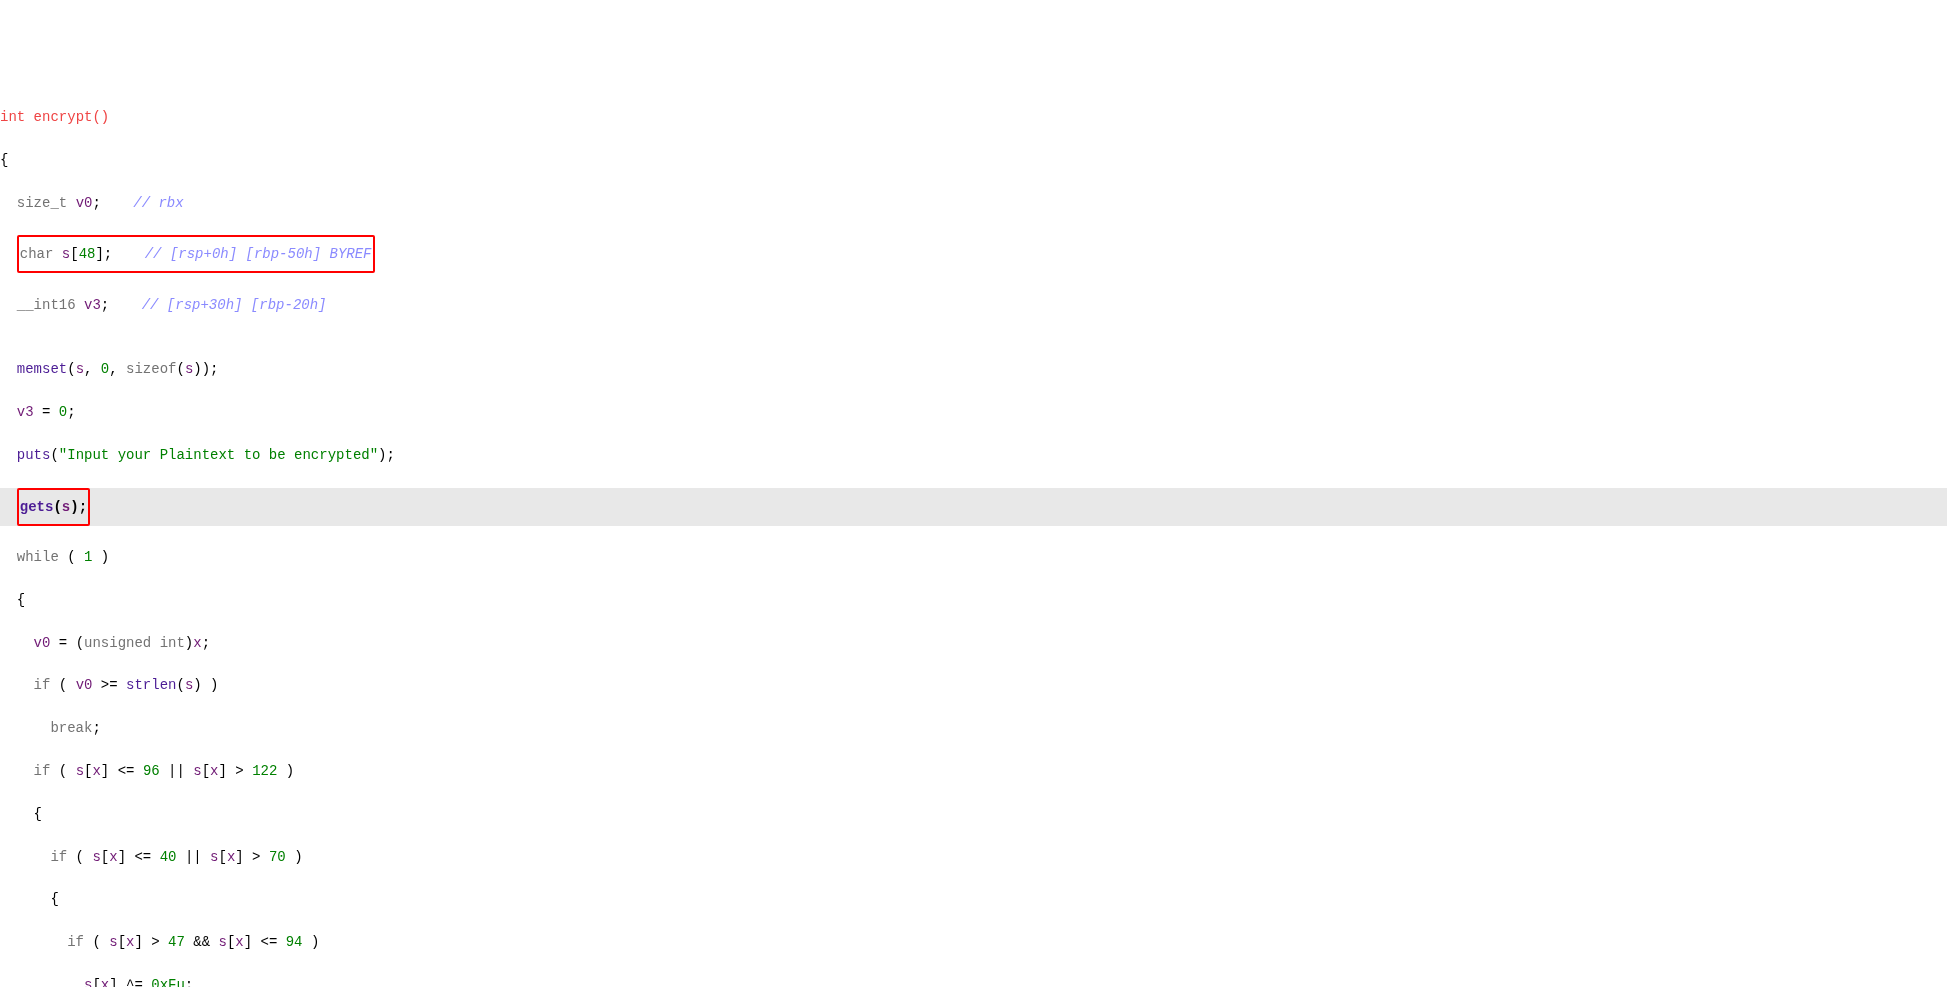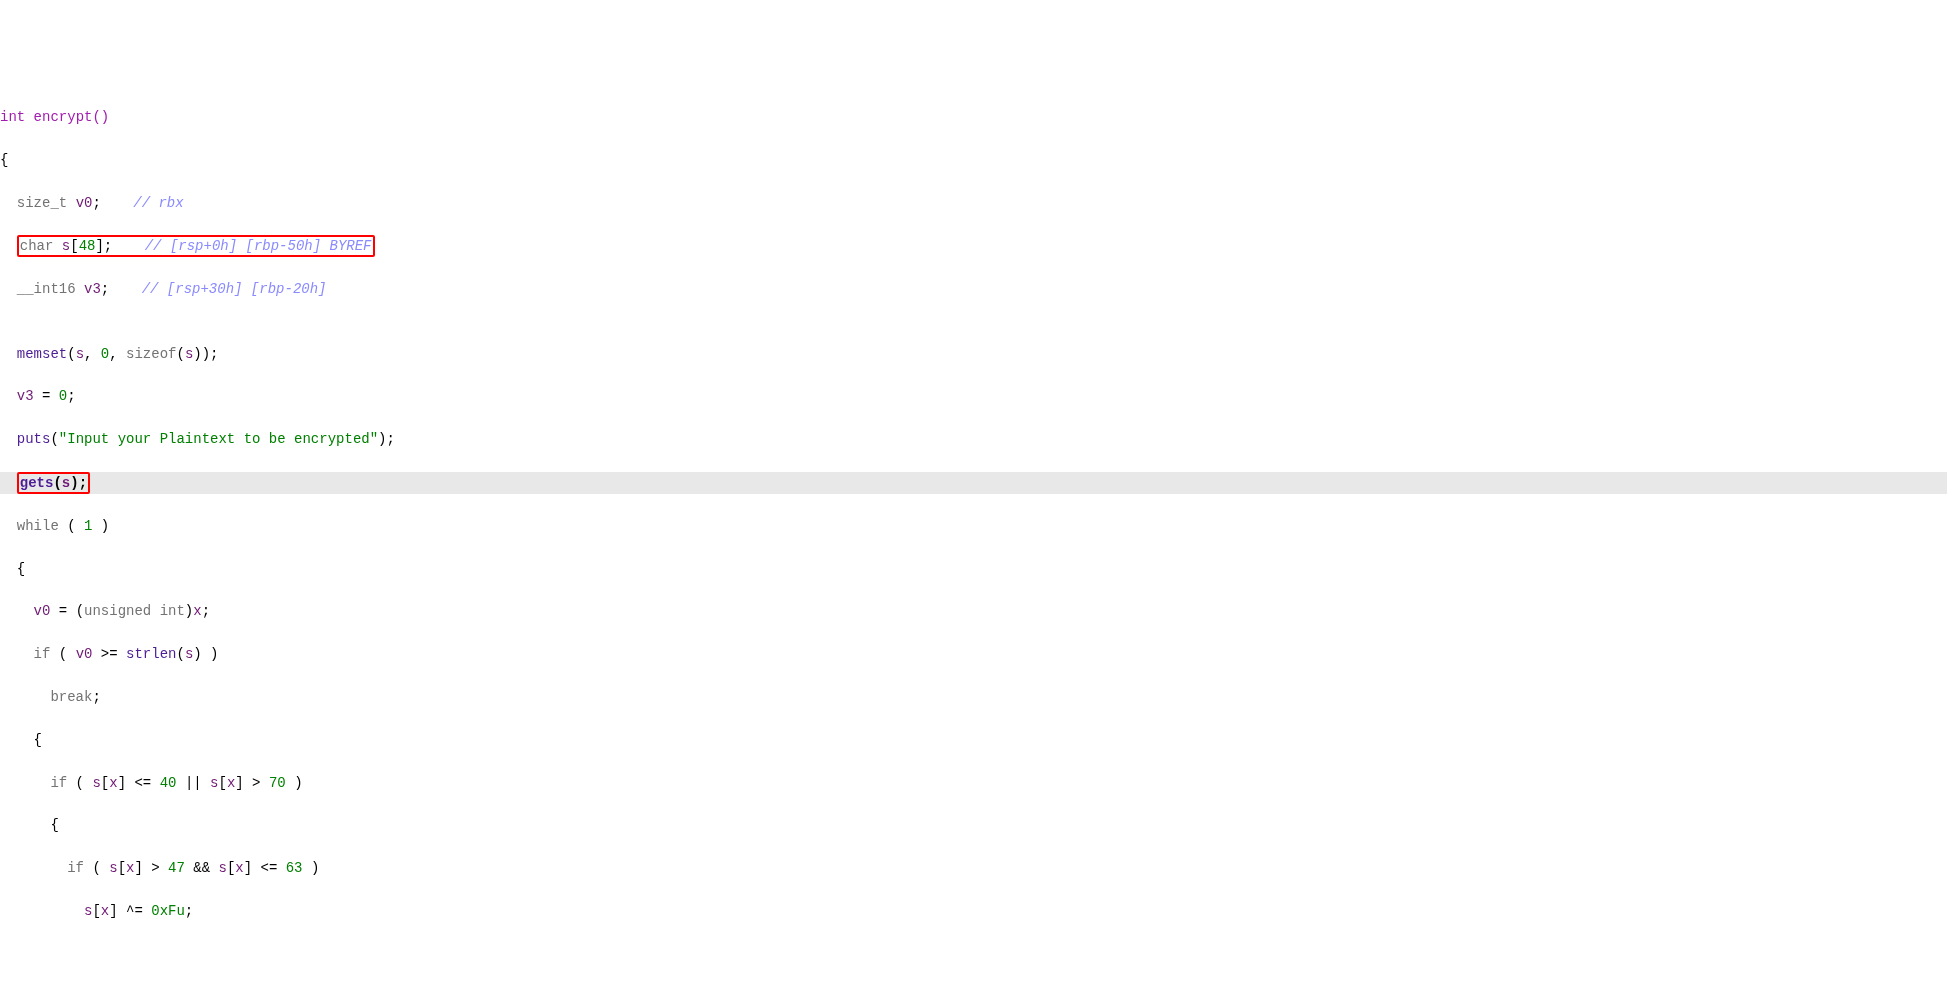--- a/index.html
+++ b/index.html
@@ -9,31 +9,31 @@
     font-size: 14px;
     line-height: 21.4px;
     background: #ffffff;
     color: #000000;
     white-space: pre;
   }
   .code {
     padding: 0;
   }
   .kw { color: #737373; } 
-  .gray { color: #a21caf; }
+  .gray { color: #ef4444; }
   .cmt { color: #8a8aff; font-style: italic; margin-left: 24px; }
   .func { color: #4c1d95; }
   .num { color: #008000; }
   .str { color: #008000; }
   .var { color: #701a75; } 
   .hl-line { background: #e8e8e8; display: inline-block; width: 100%; font-weight: bold; }
   .redbox {
     border: 2px solid #ff0000;
     border-radius: 2px;
-    padding: 0 1px;
+    padding: 8px 1px;
     display: inline-block;
     line-height: 18px;
   }
   .line { display: block; }
 </style>
 </head>
 <body>
 
 
 
@@ -46,24 +46,25 @@
 <span class="line"><span></span></span>
 <span class="line"><span class="func">  memset</span><span>(</span><span class="var">s</span><span>, </span><span class="num">0</span><span>, </span><span class="kw">sizeof</span><span>(</span><span class="var">s</span><span>));</span></span>
 <span class="line"><span>  </span><span class="var">v3</span><span> = </span><span class="num">0</span><span>;</span></span>
 <span class="line"><span class="func">  puts</span><span>(</span><span class="str">"Input your Plaintext to be encrypted"</span><span>);</span></span>
 <span class="line hl-line"><span>  </span><span class="redbox"><span class="func">gets</span><span>(</span><span class="var">s</span><span>);</span></span></span>
 <span class="line"><span class="kw">  while</span><span> ( </span><span class="num">1</span><span> )</span></span>
 <span class="line"><span>  {</span></span>
 <span class="line"><span>    </span><span class="var">v0</span><span> = (</span><span class="kw">unsigned int</span><span>)</span><span class="var">x</span><span>;</span></span>
 <span class="line"><span class="kw">    if</span><span> ( </span><span class="var">v0</span><span> &gt;= </span><span class="func">strlen</span><span>(</span><span class="var">s</span><span>) )</span></span>
 <span class="line"><span class="kw">      break</span><span>;</span></span>
+<span class="line"><span class="kw">    if</span><span> ( </span><span class="var">s</span><span>[</span><span class="var">x</span><span>] &lt;= </span><span class="num">96</span><span> || </span><span class="var">s</span><span>[</span><span class="var">x</span><span>] &gt; </span><span class="num">122</span><span> )</span></span>
 <span class="line"><span>    {</span></span>
 <span class="line"><span class="kw">      if</span><span> ( </span><span class="var">s</span><span>[</span><span class="var">x</span><span>] &lt;= </span><span class="num">40</span><span> || </span><span class="var">s</span><span>[</span><span class="var">x</span><span>] &gt; </span><span class="num">70</span><span> )</span></span>
 <span class="line"><span>      {</span></span>
-<span class="line"><span class="kw">        if</span><span> ( </span><span class="var">s</span><span>[</span><span class="var">x</span><span>] &gt; </span><span class="num">47</span><span> &amp;&amp; </span><span class="var">s</span><span>[</span><span class="var">x</span><span>] &lt;= </span><span class="num">63</span><span> )</span></span>
+<span class="line"><span class="kw">        if</span><span> ( </span><span class="var">s</span><span>[</span><span class="var">x</span><span>] &gt; </span><span class="num">47</span><span> &amp;&amp; </span><span class="var">s</span><span>[</span><span class="var">x</span><span>] &lt;= </span><span class="num">94</span><span> )</span></span>
 <span class="line"><span>          </span><span class="var">s</span><span>[</span><span class="var">x</span><span>] ^= </span><span class="num">0xFu</span><span>;</span></span>
 <span class="line"></span>
 
 
 
 
 
 
 
 

